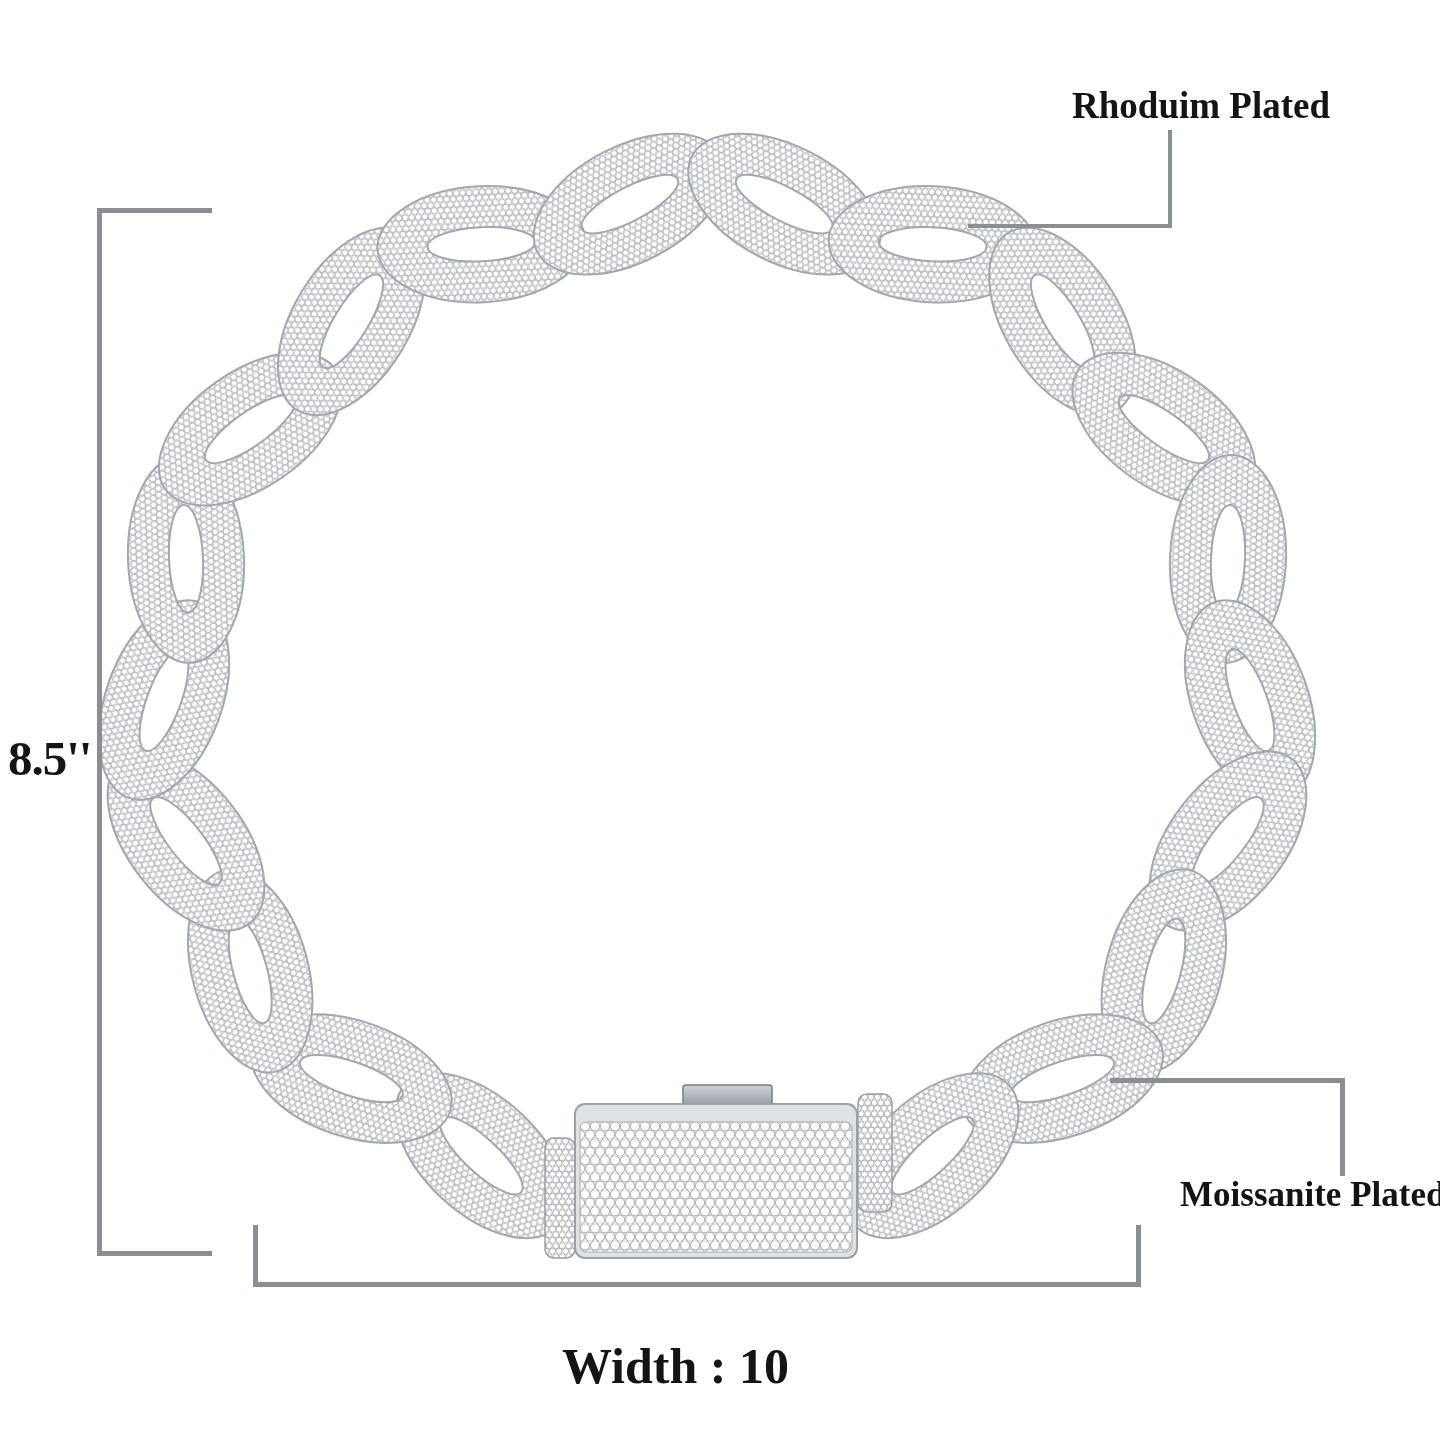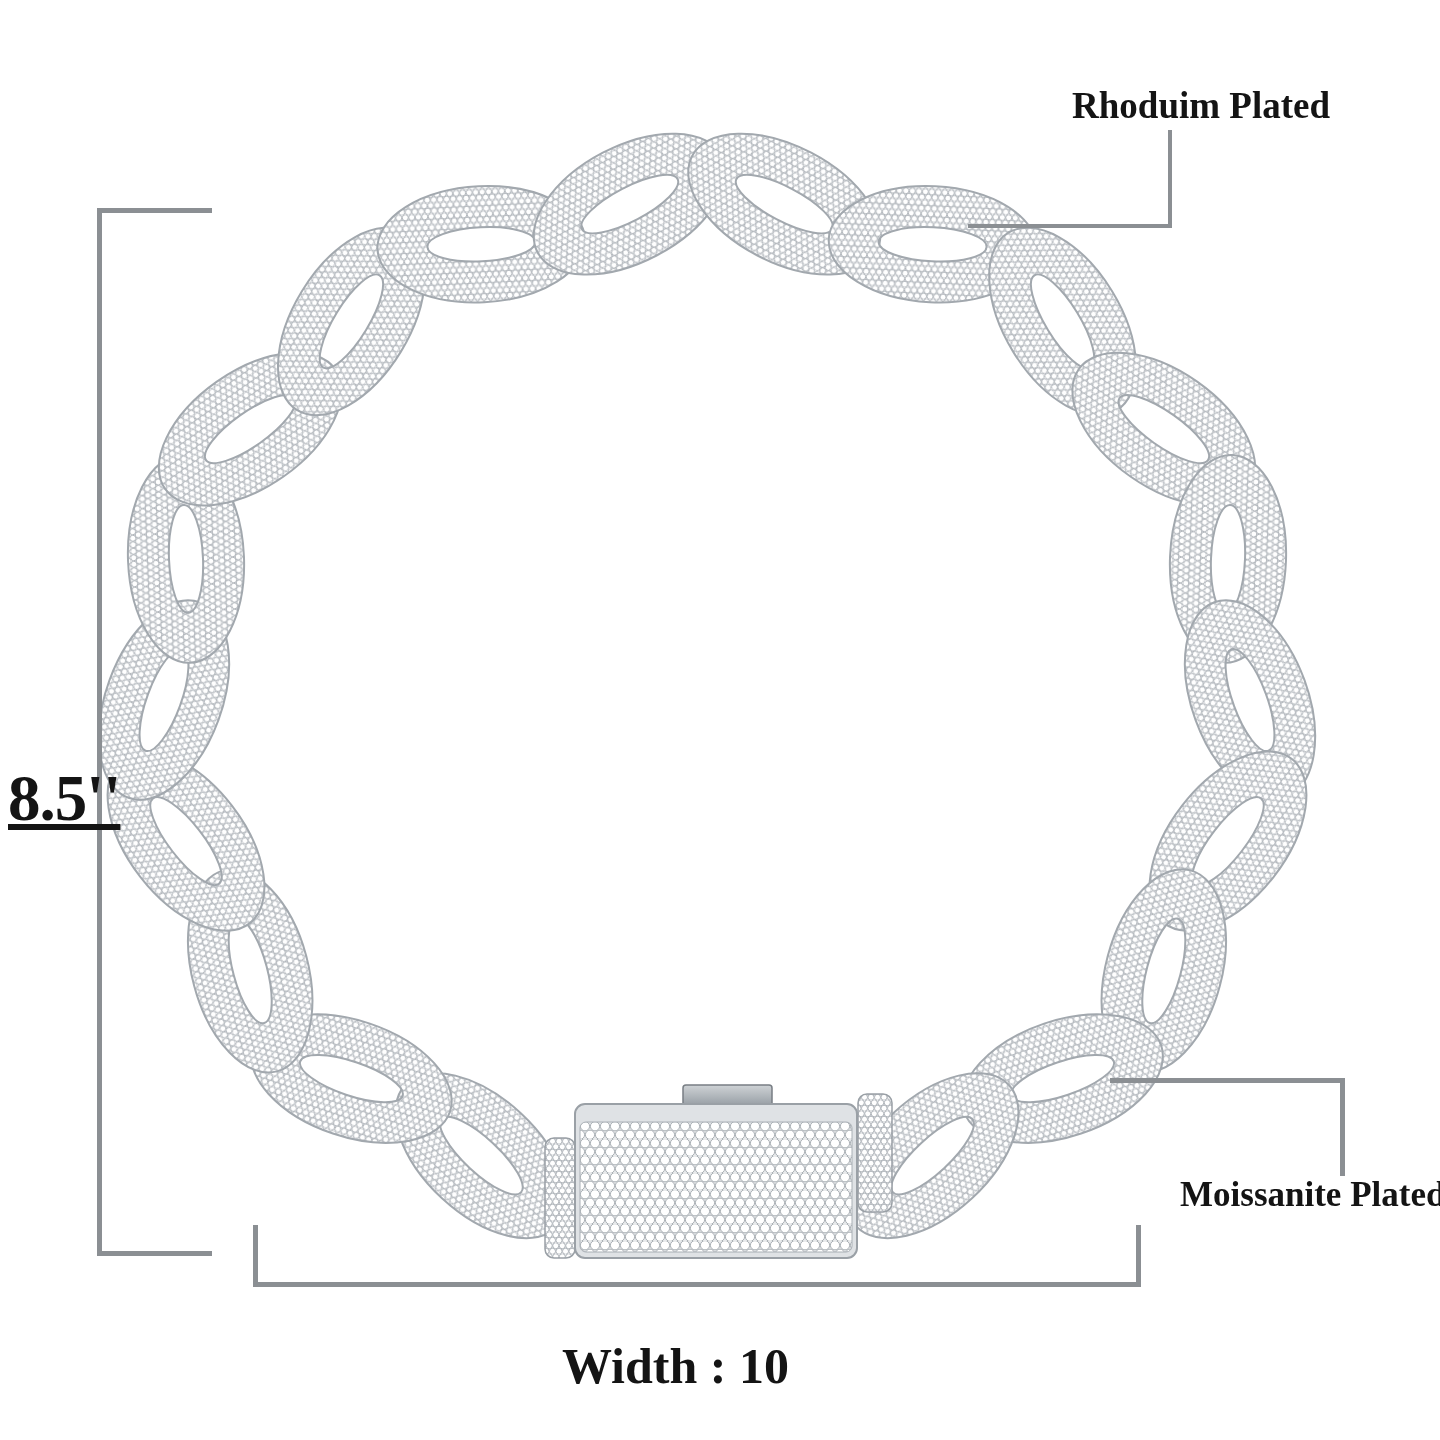--- a/index.html
+++ b/index.html
@@ -27,21 +27,21 @@
     height: 1440px;
   }
   .label {
     position: absolute;
     font-weight: bold;
     color: #141414;
     line-height: 1;
     white-space: nowrap;
   }
   .label-rhodium    { left: 1072px; top: 87px;   font-size: 37px; }
-  .label-length     { left: 8px;    top: 766px;  font-size: 65px; letter-spacing: -1px; text-decoration: underline; }
+  .label-length     { left: 8px;    top: 734px;  font-size: 49px; letter-spacing: -1px; }
   .label-width      { left: 562px;  top: 1341px; font-size: 50px; text-align: right; }
   .label-moissanite { left: 1180px; top: 1177px; font-size: 35px; }
 
   .leader, .bracket {
     position: absolute;
     box-sizing: border-box;
     border: 0 solid #8b8f93;
   }
   
   .leader-rhodium {

